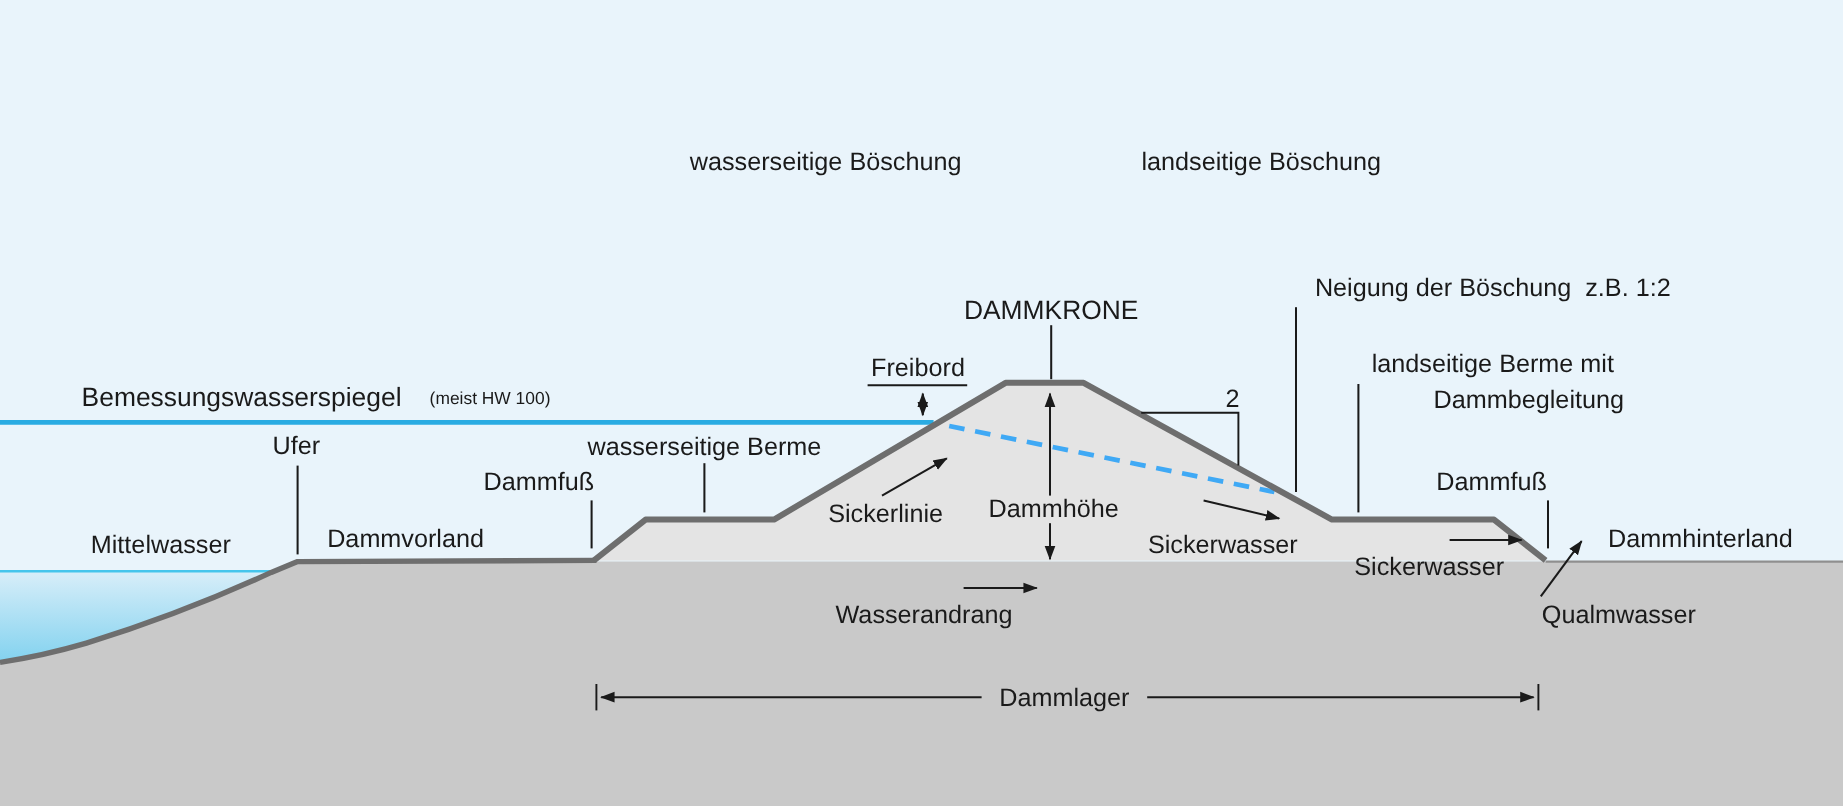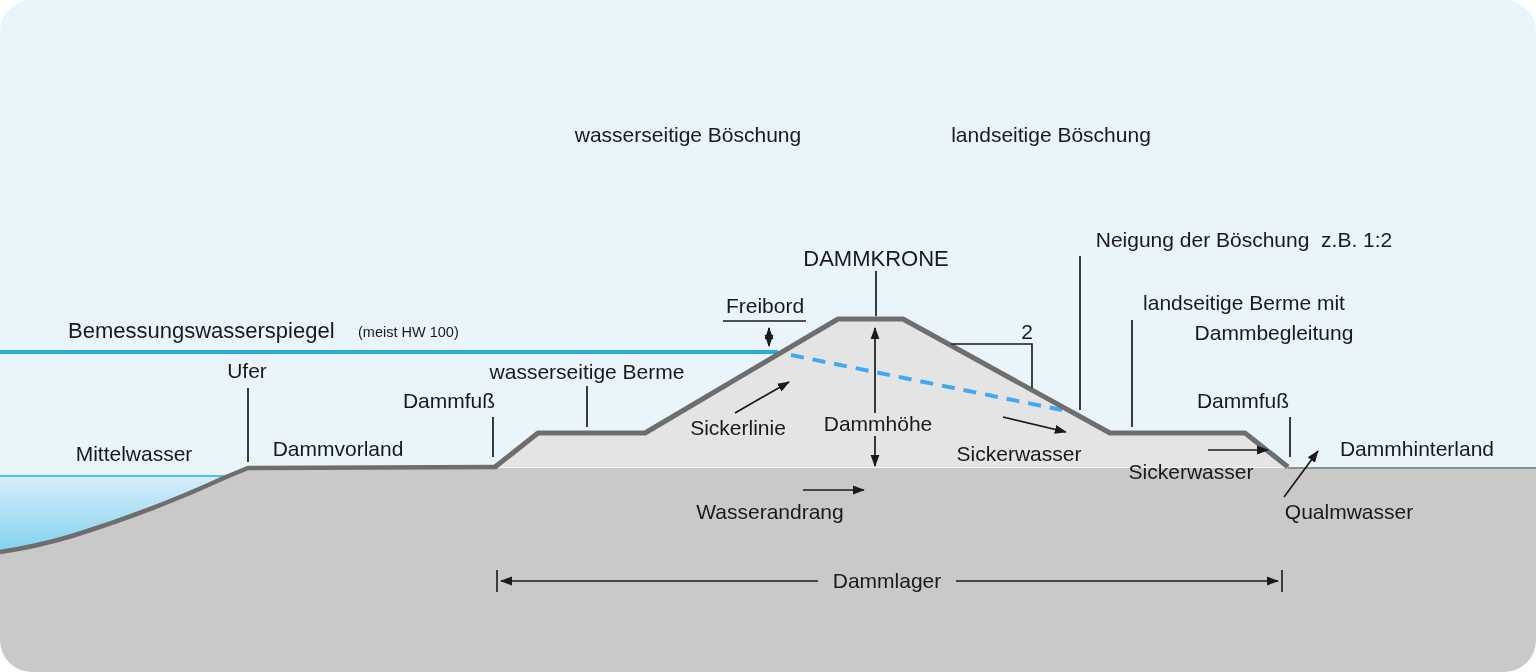--- a/index.html
+++ b/index.html
@@ -2,21 +2,20 @@
 <html><head>
 <meta charset="utf-8">
 <style>
   html, body { margin: 0; padding: 0; }
   body { font-family: "Liberation Sans", sans-serif; }
   .stage {
     position: relative;
     width: 1536px;
     height: 672px;
     overflow: hidden;
-    border-radius: 32px;
   }
   svg { display: block; }
   svg text {
     fill: #1a1a1a;
     font-family: "Liberation Sans", sans-serif;
     font-size: 21px;
   }
   svg text.lg { font-size: 22px; }
   svg text.sm { font-size: 14.5px; }
   .ann  { stroke: #1a1a1a; stroke-width: 1.7; fill: none; }

